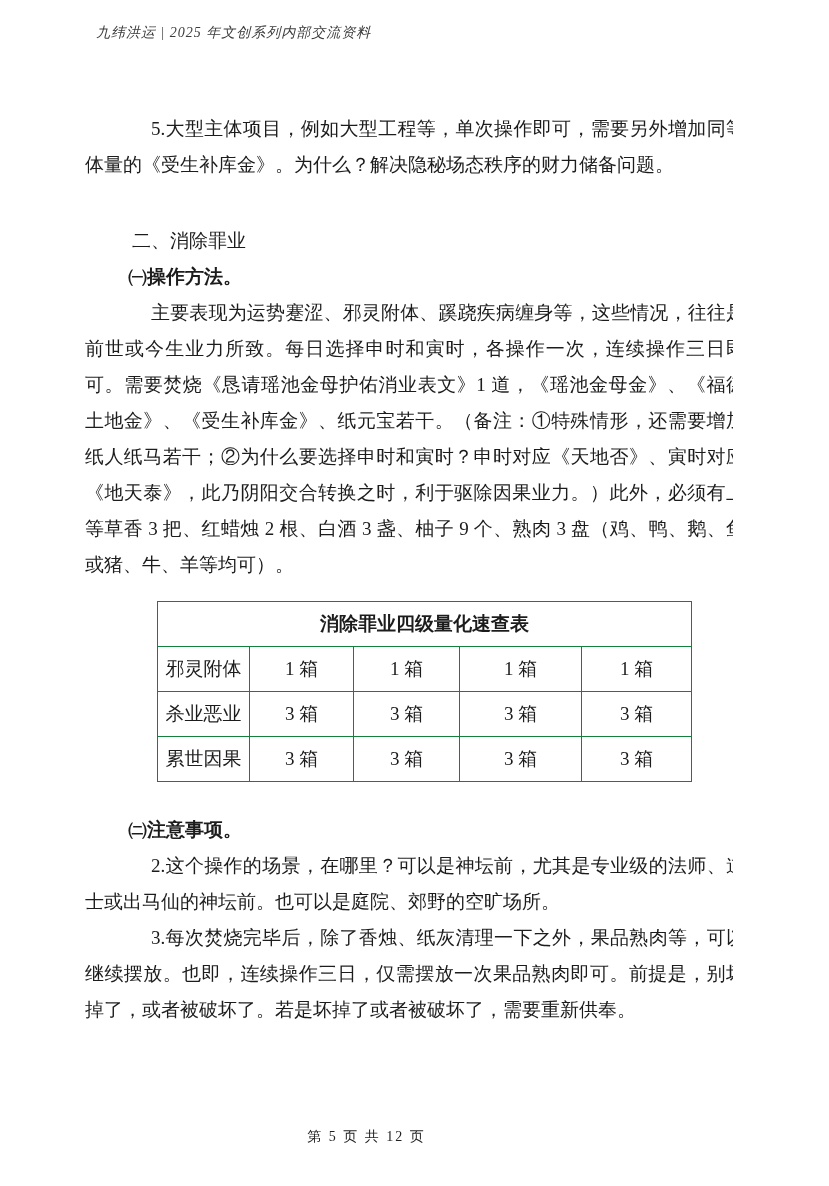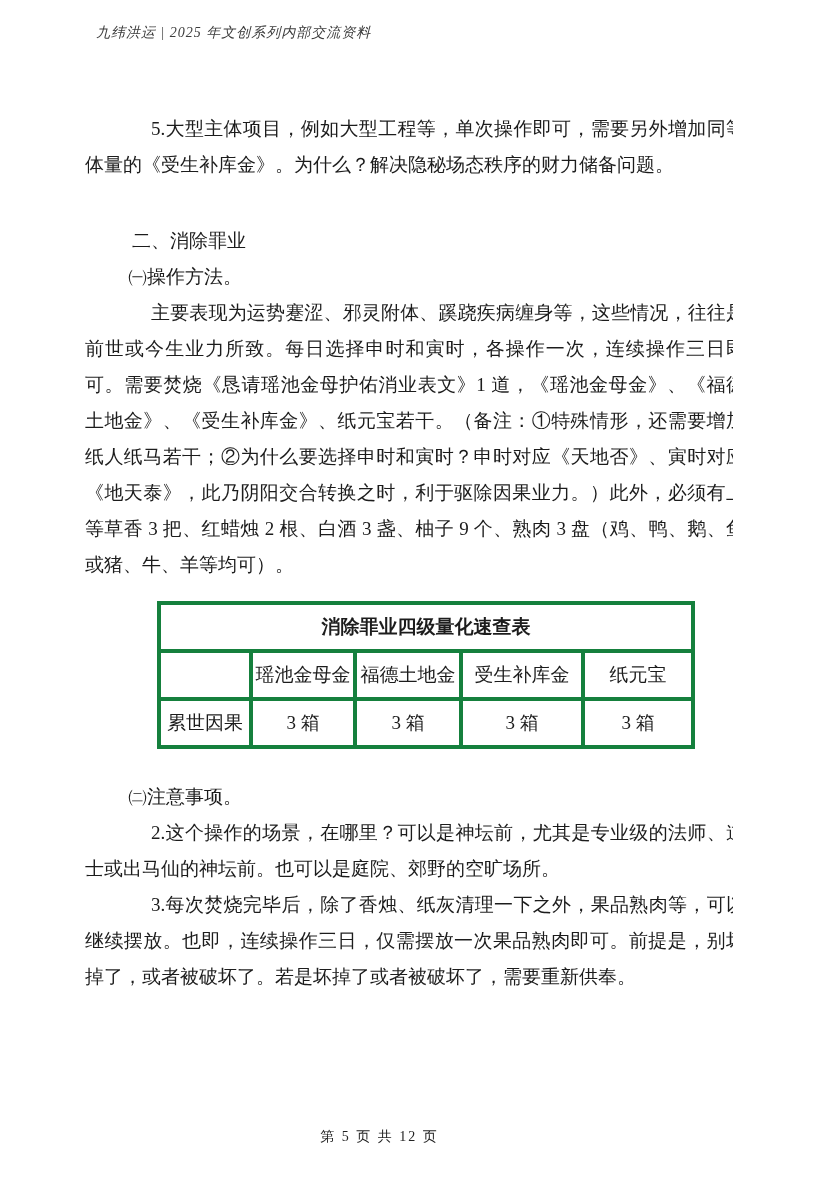--- a/index.html
+++ b/index.html
@@ -33,46 +33,46 @@
     margin-top: 41px;
   }
   .content p { margin: 0; }
   .body-para { text-indent: 66px; }
   .section-heading {
     font-weight: normal;
     text-indent: 47px;
     margin-top: 40px !important;
   }
   .sub-heading {
-    font-weight: normal;
+    font-weight: bold;
     text-indent: 43px;
   }
   table.quant-table {
     border-collapse: collapse;
     table-layout: fixed;
     width: 534px;
     margin: 18px 0 30px 72px;
   }
   table.quant-table td {
-    border: 4px solid #15803d;
+    border: 1px solid #15803d;
     text-align: center;
     vertical-align: middle;
     height: 26px;
     padding: 9px 2px;
     font-size: 19px;
     line-height: 24px;
   }
   td.table-title-cell {
     font-weight: bold;
     font-size: 20px;
   }
   .doc-footer {
     position: absolute;
     bottom: 40px;
-    left: 13px;
+    left: 0;
     width: 100%;
     text-align: center;
     font-size: 14px;
     color: #222222;
     letter-spacing: 2px;
   }
 </style>
 </head>
 <body>
 
@@ -94,25 +94,32 @@
           <col style="width:104px">
           <col style="width:106px">
           <col style="width:122px">
           <col style="width:110px">
       </colgroup>
       <tbody>
         <tr>
           <td class="table-title-cell" colspan="5">消除罪业四级量化速查表</td>
         </tr>
         <tr>
-          <td></td>
-          <td>瑶池金母金</td>
-          <td>福德土地金</td>
-          <td>受生补库金</td>
-          <td>纸元宝</td>
+          <td>邪灵附体</td>
+          <td>1 箱</td>
+          <td>1 箱</td>
+          <td>1 箱</td>
+          <td>1 箱</td>
+        </tr>
+        <tr>
+          <td>杀业恶业</td>
+          <td>3 箱</td>
+          <td>3 箱</td>
+          <td>3 箱</td>
+          <td>3 箱</td>
         </tr>
         <tr>
           <td>累世因果</td>
           <td>3 箱</td>
           <td>3 箱</td>
           <td>3 箱</td>
           <td>3 箱</td>
         </tr>
       </tbody>
     </table>

